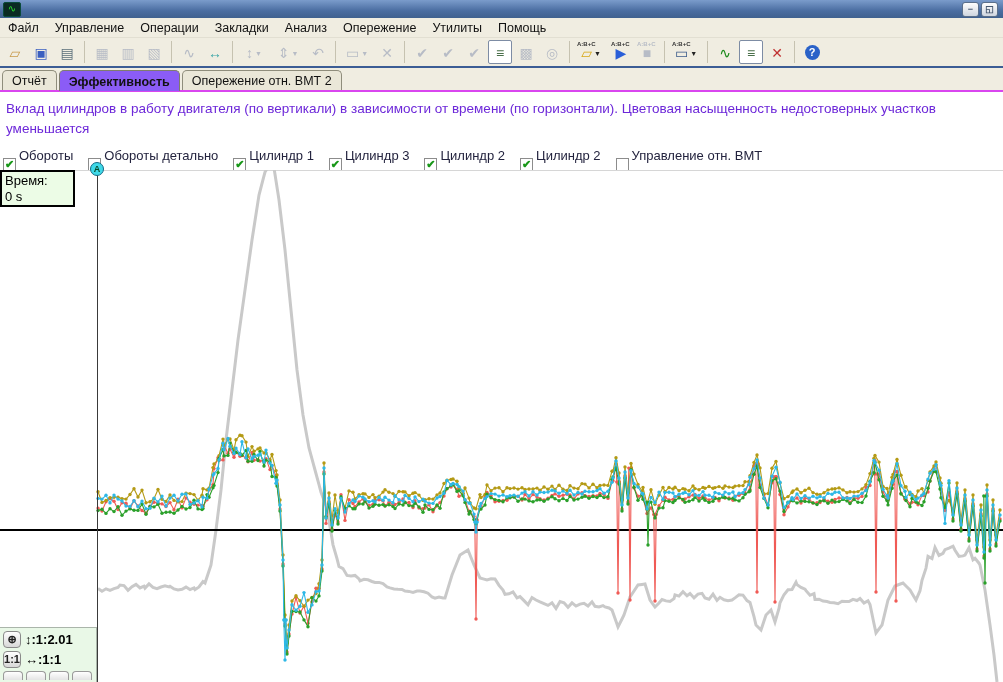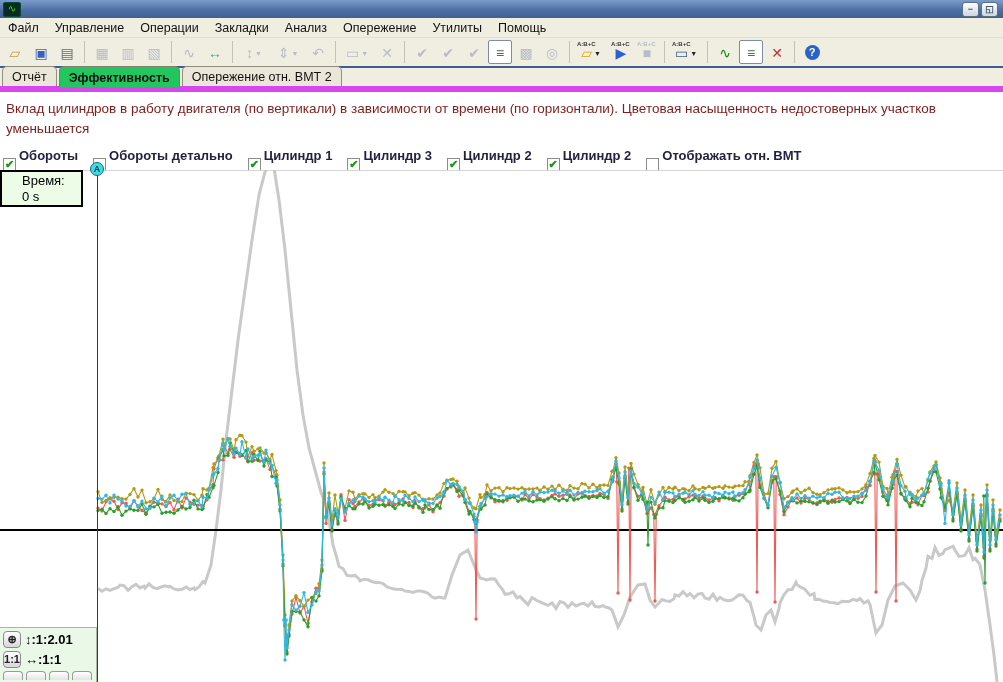--- a/index.html
+++ b/index.html
@@ -25,37 +25,37 @@
   .tbtn.pressed{border:1px solid #7d8ca4;background:#fff;}
   .tbtn .tag{position:absolute;top:0px;left:1px;font-size:6px;font-weight:bold;color:#333;letter-spacing:0px;}
   .tbtn.disabled .tag{color:#b7bcc6;}
   .tbtn.hasdd{width:32px;}
   .tbtn .dd{font-size:7px;color:#222;margin-left:2px;line-height:18px;}
   .tbtn.disabled .dd{color:#b7bcc6;}
   .tsep{width:1px;height:22px;background:#c6c2b0;margin:0 4px;}
   .toolbar-edge{height:2px;background:#3c5d95;}
 
   
-  .tabbar{height:24px;background:#f0ede1;display:flex;align-items:flex-end;padding:2px 2px 0 2px;box-sizing:border-box;border-bottom:6px solid #d946ef;}
+  .tabbar{height:24px;background:#f0ede1;display:flex;align-items:flex-end;padding:2px 2px 0 2px;box-sizing:border-box;border-bottom:2px solid #d946ef;}
   .tab{font-size:12.5px;color:#111;border:1px solid #8f8d7c;border-bottom:none;border-radius:5px 5px 0 0;padding:3px 9px 2px 9px;margin-right:2px;background:#eae7d8;white-space:nowrap;}
-  .tab.active{background:#22c55e;font-weight:bold;padding-top:4px;position:relative;top:1px;border-color:#7f7d6e;}
+  .tab.active{background:#8b5cf6;font-weight:bold;padding-top:4px;position:relative;top:1px;border-color:#7f7d6e;}
 
   
   .content{background:#fff;}
-  .desc{padding:7px 8px 0 6px;max-width:935px;font-size:13.5px;line-height:1.5;color:#7f1d1d;}
+  .desc{padding:7px 8px 0 6px;max-width:935px;font-size:13.5px;line-height:1.5;color:#6d28d9;}
   .legend{display:flex;align-items:center;gap:15px;padding:9px 0 0 3px;font-size:13px;color:#23233e;}
   .legend-item{display:flex;align-items:center;gap:3px;white-space:nowrap;}
-  .legend-label{padding-bottom:16px;border-bottom:2px solid;line-height:1.15;font-weight:bold;}
+  .legend-label{padding-bottom:16px;border-bottom:2px solid;line-height:1.15;}
   .cbox{width:13px;height:13px;background:#fff;border:1px solid #8c8c8c;box-sizing:border-box;font-size:11px;line-height:11px;text-align:center;font-weight:bold;color:#189718;}
 
   
   .chart{position:absolute;left:0;top:170px;width:1003px;height:512px;background:#fff;}
   .chart svg{position:absolute;left:0;top:0;}
   .amarker{position:absolute;left:-7px;top:-8px;width:14px;height:14px;border-radius:50%;background:#3fd9e8;border:1px solid #136a86;box-sizing:border-box;text-align:center;font-size:9px;line-height:12px;font-weight:bold;color:#064a2a;z-index:5;}
-  .timebox{position:absolute;left:0;top:0px;width:83px;height:37px;background:#ecfce6;border:2px solid #000;box-sizing:border-box;padding:1px 20px;font-size:13px;color:#000;line-height:1.25;}
+  .timebox{position:absolute;left:0;top:0px;width:75px;height:37px;background:#ecfce6;border:2px solid #000;box-sizing:border-box;padding:1px 3px;font-size:13px;color:#000;line-height:1.25;}
   .zoombox{position:absolute;left:0;top:457px;width:97px;height:55px;background:#e9f8e7;border-top:1px solid #aab5aa;border-right:1px solid #aab5aa;box-sizing:border-box;padding:3px 2px 0 3px;font-size:13px;color:#000;}
   .zrow{display:flex;align-items:center;gap:4px;margin-bottom:3px;}
   .zbtn{width:18px;height:17px;border:1px solid #8a8a8a;border-radius:4px;background:linear-gradient(#ffffff,#d8d8d8);text-align:center;font-size:11px;line-height:15px;font-weight:bold;color:#222;box-sizing:border-box;}
   .zlabel{font-weight:bold;}
   .stubrow{display:flex;gap:3px;margin-top:1px;}
   .stub{width:18px;height:8px;border:1px solid #9a9a9a;border-bottom:none;border-radius:4px 4px 0 0;background:linear-gradient(#ffffff,#e4e4e4);}
 </style>
 </head>
 <body>
 
@@ -211,21 +211,21 @@
         <span class="legend-item">
           <span class="cbox">✔</span>
           <span class="legend-label" style="border-bottom-color: rgb(25, 160, 25);">Цилиндр 2</span>
         </span>
         <span class="legend-item">
           <span class="cbox">✔</span>
           <span class="legend-label" style="border-bottom-color: rgb(37, 180, 232);">Цилиндр 2</span>
         </span>
         <span class="legend-item">
           <span class="cbox"></span>
-          <span class="legend-label" style="border-bottom-color: rgb(110, 61, 16);">Отображать отн. ВМТ</span>
+          <span class="legend-label" style="border-bottom-color: rgb(110, 61, 16);">Управление отн. ВМТ</span>
         </span>
       </div>
   </div>
 
   <div class="chart">
     <svg id="chart-svg" width="1003" height="512" viewBox="0 170 1003 512">
         <line x1="0" y1="170.5" x2="1003" y2="170.5" stroke="#d6d6d6" stroke-width="1"></line>
         <polyline points="98.0,588.5 102.0,591.2 106.0,588.8 110.0,590.3 114.0,588.6 118.0,587.4 120.0,585.1 124.0,585.6 128.0,590.3 132.0,586.7 136.0,584.4 140.0,587.9 144.0,586.1 145.0,588.1 149.0,583.9 153.0,587.4 157.0,588.7 161.0,587.0 165.0,585.9 169.0,586.9 170.0,586.2 174.0,588.9 178.0,590.0 182.0,589.3 186.0,587.1 190.0,589.6 194.0,587.9 195.0,589.7 199.0,587.0 203.0,581.6 205.0,583.0 209.0,571.0 211.0,565.0 215.0,537.0 216.0,530.0 220.0,498.0 221.0,490.0 225.0,450.0 226.0,440.0 230.0,406.7 232.0,390.0 236.0,356.7 238.0,340.0 242.0,311.4 245.0,290.0 249.0,261.4 252.0,240.0 256.0,214.3 259.0,195.0 263.0,179.7 265.0,172.0 269.0,165.6 270.0,164.0 274.0,168.0 278.0,193.6 279.0,200.0 283.0,233.3 285.0,250.0 289.0,290.0 291.0,310.0 295.0,350.0 297.0,370.0 301.0,400.0 303.0,415.0 307.0,437.0 309.0,448.0 313.0,462.7 315.0,470.0 319.0,484.7 321.0,492.2 325.0,502.8 327.0,509.5 331.0,532.6 333.0,544.8 337.0,558.7 339.0,566.5 343.0,568.6 347.0,575.4 351.0,575.9 355.0,575.4 359.0,578.9 360.0,580.8 364.0,579.3 368.0,579.8 372.0,581.5 375.0,582.5 379.0,582.4 383.0,583.6 387.0,587.0 390.0,587.9 394.0,589.0 398.0,589.3 402.0,589.4 405.0,591.0 409.0,591.4 413.0,592.4 417.0,591.1 420.0,591.1 424.0,591.8 428.0,593.2 432.0,597.0 435.0,598.2 439.0,597.0 443.0,598.0 445.0,598.0 449.0,584.9 452.0,575.0 456.0,565.0 460.0,555.0 464.0,552.5 468.0,550.0 472.0,560.0 474.0,565.0 478.0,573.7 480.0,578.0 484.0,579.1 487.0,580.0 491.0,578.8 495.0,579.0 499.0,585.4 503.0,590.1 505.0,594.3 509.0,593.8 513.0,592.0 517.0,597.8 520.0,596.6 524.0,600.6 528.0,604.8 532.0,597.5 536.0,600.0 540.0,601.9 544.0,603.6 548.0,605.4 552.0,602.8 556.0,608.5 560.0,601.5 564.0,602.8 568.0,607.3 572.0,602.9 576.0,606.1 580.0,604.1 584.0,603.3 588.0,606.0 592.0,601.8 595.0,606.3 599.0,607.0 603.0,605.6 605.0,606.9 609.0,608.0 612.0,610.0 616.0,621.3 618.0,627.0 622.0,619.0 624.0,615.0 628.0,603.0 630.0,597.0 634.0,591.0 638.0,585.0 642.0,584.4 645.0,584.0 649.0,596.8 650.0,600.0 654.0,605.6 655.0,607.0 659.0,603.0 662.0,599.5 666.0,600.9 670.0,601.5 674.0,598.7 675.0,594.8 679.0,596.1 683.0,591.7 687.0,595.7 690.0,593.6 694.0,597.9 698.0,594.1 702.0,593.3 705.0,598.0 709.0,599.3 713.0,594.1 717.0,600.3 720.0,597.3 724.0,599.8 728.0,600.7 732.0,600.0 735.0,597.9 739.0,594.9 743.0,595.1 747.0,600.6 750.0,602.5 754.0,616.7 756.0,625.0 760.0,629.0 761.0,630.0 765.0,618.0 766.0,615.0 770.0,611.0 771.0,610.0 775.0,622.0 779.0,608.4 780.0,602.8 784.0,594.7 788.0,589.8 792.0,589.5 796.0,582.2 797.0,584.6 801.0,587.5 805.0,589.2 806.0,590.7 810.0,595.3 814.0,593.7 815.0,599.4 819.0,599.2 823.0,601.1 827.0,601.5 830.0,602.4 834.0,602.7 838.0,603.7 842.0,601.2 845.0,601.6 849.0,601.6 853.0,599.4 857.0,600.5 860.0,598.5 864.0,603.1 868.0,600.8 870.0,604.5 874.0,623.7 876.0,633.0 880.0,627.7 882.0,625.0 886.0,608.3 888.0,600.0 892.0,592.0 895.0,586.0 899.0,584.5 903.0,583.0 907.0,587.0 910.0,590.0 914.0,596.7 916.0,600.0 920.0,590.7 922.0,580.3 926.0,568.1 928.0,556.4 932.0,558.6 935.0,547.4 939.0,555.4 943.0,553.3 945.0,549.6 949.0,548.1 953.0,546.2 955.0,550.2 959.0,556.3 963.0,555.9 965.0,555.0 969.0,547.7 973.0,559.7 975.0,558.2 979.0,563.2 980.0,565.0 984.0,585.0 985.0,590.0 989.0,618.0 990.0,625.0 994.0,655.0 997.0,682.0" fill="none" stroke="#c9c9c9" stroke-width="3"></polyline>
         <line x1="0" y1="530" x2="1003" y2="530" stroke="#000" stroke-width="2"></line>
         <polyline points="98.0,508.1 102.0,511.0 106.0,501.8 110.0,498.5 114.0,501.2 118.0,509.6 122.0,502.7 126.0,503.3 130.0,508.6 134.0,500.7 138.0,506.0 142.0,510.5 146.0,513.3 150.0,506.3 154.0,502.2 158.0,503.3 162.0,503.9 166.0,506.5 170.0,502.6 174.0,509.7 178.0,499.3 182.0,507.9 186.0,497.9 190.0,502.1 194.0,504.2 198.0,505.1 202.0,505.4 203.0,506.2 207.0,499.8 209.0,489.9 213.0,484.6 214.0,468.6 218.0,457.8 219.0,460.5 223.0,459.9 224.0,445.4 228.0,453.2 230.0,449.2 234.0,457.3 236.0,452.0 240.0,456.3 242.0,455.6 246.0,458.0 248.0,461.7 252.0,452.5 254.0,460.2 258.0,459.6 260.0,461.1 264.0,460.2 266.0,458.6 270.0,469.6 272.0,465.5 276.0,476.3 277.0,484.0 280.0,509.0 283.0,564.0 285.0,624.0 287.0,652.0 289.0,634.0 292.0,614.0 296.0,597.3 300.0,613.1 304.0,606.2 308.0,623.2 312.0,601.8 316.0,588.3 319.0,588.4 322.0,569.0 324.0,472.0 326.0,523.4 329.0,502.0 332.0,529.0 335.0,514.6 338.0,522.0 341.0,494.7 345.0,520.4 349.0,499.6 353.0,503.5 355.0,506.6 359.0,501.9 363.0,498.9 365.0,501.7 369.0,505.5 373.0,504.2 375.0,500.3 379.0,499.8 383.0,500.9 385.0,505.8 389.0,502.3 393.0,504.2 395.0,504.5 399.0,502.4 403.0,499.0 405.0,502.7 409.0,502.5 413.0,507.5 415.0,500.8 419.0,508.0 423.0,508.6 425.0,508.1 429.0,504.7 433.0,511.8 437.0,505.9 440.0,502.6 444.0,496.1 447.0,488.5 451.0,487.1 453.0,483.9 457.0,489.6 459.0,496.3 463.0,493.8 465.0,499.7 469.0,511.3 470.0,512.4 474.0,516.5 474.8,519.9 476.0,619.0 477.2,519.9 476.0,519.9 480.0,506.5 481.0,506.2 485.0,496.9 487.0,492.4 491.0,495.6 495.0,501.8 499.0,501.2 503.0,500.5 507.0,500.3 510.0,497.5 514.0,496.9 518.0,496.3 522.0,500.1 525.0,494.4 529.0,498.8 533.0,494.6 537.0,497.1 540.0,498.8 544.0,500.0 548.0,498.3 552.0,495.4 555.0,493.9 559.0,496.3 563.0,495.3 567.0,494.3 570.0,494.9 574.0,498.9 578.0,493.9 582.0,492.8 585.0,495.6 589.0,496.5 593.0,495.6 597.0,495.9 600.0,493.4 604.0,494.4 608.0,498.4 612.0,481.0 613.0,480.8 616.0,464.1 616.8,482.0 618.0,593.0 619.2,482.0 619.0,482.0 622.0,509.0 625.0,476.0 628.0,502.0 628.8,468.1 630.0,600.0 631.2,468.1 631.0,468.1 634.0,488.0 638.0,496.3 642.0,494.6 643.0,497.6 647.0,513.5 651.0,507.9 653.8,514.4 655.0,601.0 656.2,514.4 655.0,514.4 659.0,505.7 663.0,500.3 665.0,497.3 669.0,500.0 673.0,499.4 675.0,497.0 679.0,495.9 683.0,500.3 685.0,498.9 689.0,496.7 693.0,495.1 695.0,494.5 699.0,498.5 703.0,496.0 705.0,498.1 709.0,500.0 713.0,498.2 715.0,497.5 719.0,500.8 723.0,495.5 725.0,498.0 729.0,498.0 733.0,500.3 735.0,496.1 739.0,495.3 743.0,493.6 745.0,492.9 749.0,481.5 750.0,489.6 754.0,465.8 755.8,464.0 757.0,592.0 758.2,464.0 757.0,464.0 760.0,485.0 764.0,494.4 768.0,505.0 772.0,482.8 773.8,476.8 775.0,602.0 776.2,476.8 776.0,476.8 780.0,494.5 784.0,514.7 788.0,506.9 792.0,498.8 793.0,500.3 797.0,498.0 801.0,503.1 805.0,498.2 809.0,498.7 813.0,503.0 817.0,502.8 820.0,502.5 824.0,499.3 828.0,501.3 832.0,502.2 835.0,499.4 839.0,498.0 843.0,498.4 847.0,497.4 850.0,502.6 854.0,498.0 858.0,498.2 862.0,496.4 866.0,487.5 870.0,485.5 874.0,462.6 875.0,460.7 874.8,474.0 876.0,592.0 877.2,474.0 879.0,474.0 883.0,492.1 887.0,499.3 888.0,500.0 892.0,487.4 893.0,484.2 894.8,471.6 896.0,601.0 897.2,471.6 897.0,471.6 901.0,493.3 905.0,499.3 906.0,498.9 910.0,503.8 912.0,502.2 916.0,502.5 918.0,504.8 922.0,495.4 924.0,495.5 928.0,492.0 930.0,481.0 934.0,468.4 936.0,464.9 940.0,482.8 941.0,489.1 945.0,510.6 949.0,492.7 953.0,519.0 957.0,492.0 961.0,529.0 965.0,499.0 969.0,539.0 973.0,504.0 977.0,549.0 981.0,514.0 984.0,556.0 987.0,494.0 990.0,549.0 993.0,509.0 996.0,544.0 1000.0,519.0" fill="none" stroke="#f05a55" stroke-width="1.1"></polyline>

